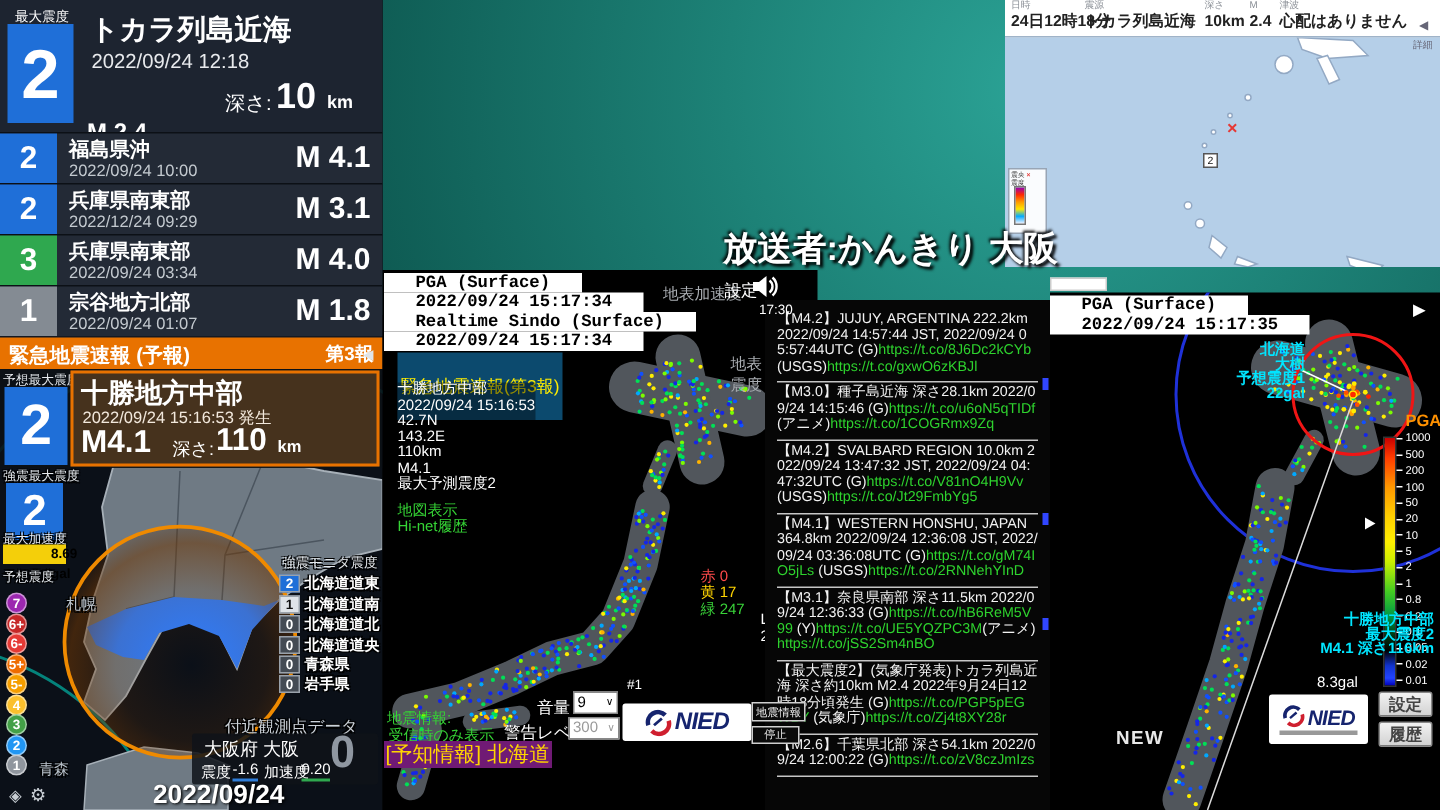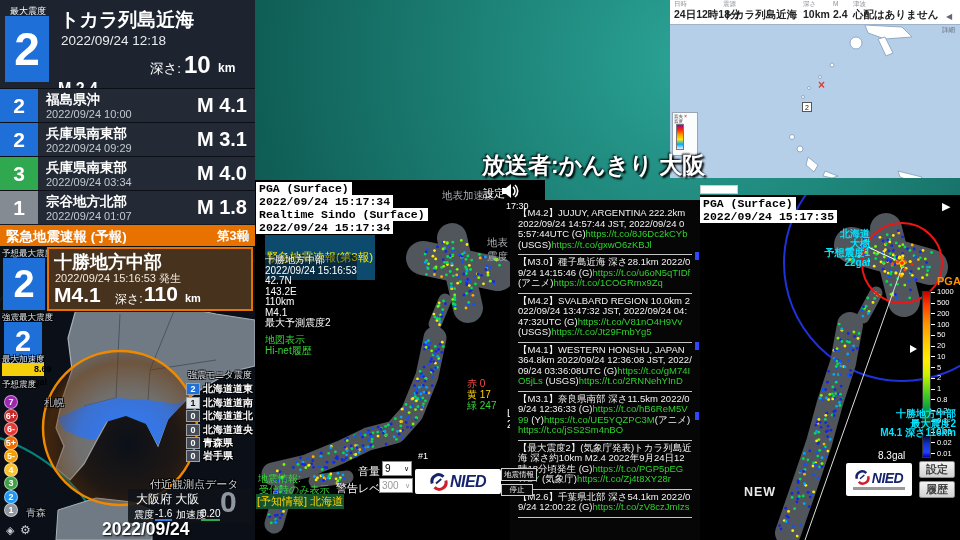--- a/index.html
+++ b/index.html
@@ -26,21 +26,21 @@
   .shadowed{text-shadow:1px 1px 0 #000,-1px 1px 0 #000,1px -1px 0 #000,-1px -1px 0 #000;}
   
   .sc-circle{position:absolute;width:14px;height:14px;border-radius:50%;display:flex;align-items:center;justify-content:center;
     color:#fff;font-size:9px;font-weight:bold;border:1px solid rgba(255,255,255,.5);}
   
   .rchip{position:absolute;width:14px;height:12px;font-size:9px;font-weight:bold;display:flex;align-items:center;justify-content:center;border:1px solid #9aa2ab;}
   .rname{position:absolute;font-size:10px;font-weight:bold;color:#fff;}
   
   .mon{background:#000;}
   .wline{display:table;background:#fff;color:#000;font-family:"Liberation Mono",monospace;font-weight:bold;
-    font-size:11.5px;line-height:13px;padding:0 3px;white-space:nowrap;}
+    font-size:11.5px;line-height:13px;padding:0 21px;white-space:nowrap;}
   .cyan{color:#00e5ff;font-weight:bold;}
   .greenlink{color:#35d435;}
   .sel{position:absolute;background:#fff;border:1px solid #888;color:#000;font-size:10px;line-height:13px;padding:0 2px;display:flex;justify-content:space-between;align-items:center;}
   .minibtn{position:absolute;background:#0a0a0a;border:1px solid #cfcfcf;color:#eee;font-size:7.5px;display:flex;align-items:center;justify-content:center;}
   .graybtn{position:absolute;background:linear-gradient(#f2f2f2,#d2d2d2);border:1px solid #8a8a8a;border-radius:2px;
     color:#444;font-size:11px;font-weight:bold;display:flex;align-items:center;justify-content:center;}
   
   #feed{left:510px;top:200px;width:190px;height:340px;background:#060606;padding:6px 8px 0 8px;overflow:hidden;z-index:2;}
   .feed-item{border-bottom:1px solid #c6c6c6;padding:2px 0 4px;font-size:9.5px;line-height:10.5px;color:#f2f2f2;word-break:break-all;}
   .feed-item .lnk{color:#2ed22e;}
@@ -100,21 +100,21 @@
 
     <div class="abs qrow" style="top:88px;">
       <div class="int-badge b-blue" style="position:absolute;left:0;top:0;width:38px;height:100%;font-size:21px;">2</div>
       <div class="place">福島県沖</div>
       <div class="time">2022/09/24 10:00</div>
       <div class="mag">M 4.1</div>
     </div>
     <div class="abs qrow" style="top:122px;">
       <div class="int-badge b-blue" style="position:absolute;left:0;top:0;width:38px;height:100%;font-size:21px;">2</div>
       <div class="place">兵庫県南東部</div>
-      <div class="time">2022/09/24 09:29</div>
+      <div class="time">2022/12/24 09:29</div>
       <div class="mag">M 3.1</div>
     </div>
     <div class="abs qrow" style="top:156px;">
       <div class="int-badge b-green" style="position:absolute;left:0;top:0;width:38px;height:100%;font-size:21px;">3</div>
       <div class="place">兵庫県南東部</div>
       <div class="time">2022/09/24 03:34</div>
       <div class="mag">M 4.0</div>
     </div>
     <div class="abs qrow" style="top:190px;">
       <div class="int-badge b-gray" style="position:absolute;left:0;top:0;width:38px;height:100%;font-size:21px;">1</div>
@@ -686,21 +686,21 @@
         <div>最大予測震度2</div>
       </div>
     <div class="abs greenlink" style="left:10px;top:153px;font-size:10px;">地図表示</div>
     <div class="abs greenlink" style="left:10px;top:164px;font-size:10px;">Hi-net履歴</div>
     <div class="abs" style="left:212px;top:197px;font-size:10px;color:#ff4b4b;"><span>赤</span> <span>0</span></div>
     <div class="abs" style="left:212px;top:208px;font-size:10px;color:#ffd400;"><span>黄</span> <span>17</span></div>
     <div class="abs" style="left:212px;top:219px;font-size:10px;color:#39d439;"><span>緑</span> <span>247</span></div>
     <div class="abs" style="left:212px;top:228px;font-size:10px;color:#fff;margin-left:40px;">Lv 234</div>
     <div class="abs greenlink" style="left:3px;top:292px;font-size:10px;">地震情報:</div>
     <div class="abs greenlink" style="left:4px;top:303px;font-size:10px;">受信時のみ表示</div>
-    <div class="abs" style="left:1px;top:314px;font-size:11px;color:#ffd400;background:#14532d;padding:0 1px;">[予知情報] 北海道</div>
+    <div class="abs" style="left:1px;top:314px;font-size:14px;color:#ffd400;background:#701a75;padding:0 1px;">[予知情報] 北海道</div>
     <div class="abs" style="left:103px;top:284px;font-size:11px;color:#fff;">音量</div>
     <div class="sel" style="left:127px;top:281px;width:30px;height:15px;">
         <span>9</span>
         <span style="font-size:7px;">∨</span>
       </div>
     <div class="abs" style="left:81px;top:301px;font-size:11px;color:#fff;">警告レベル</div>
     <div class="sel" style="left:124px;top:298px;width:34px;height:15px;color:#999;">
         <span>300</span>
         <span style="font-size:7px;">∨</span>
       </div>

